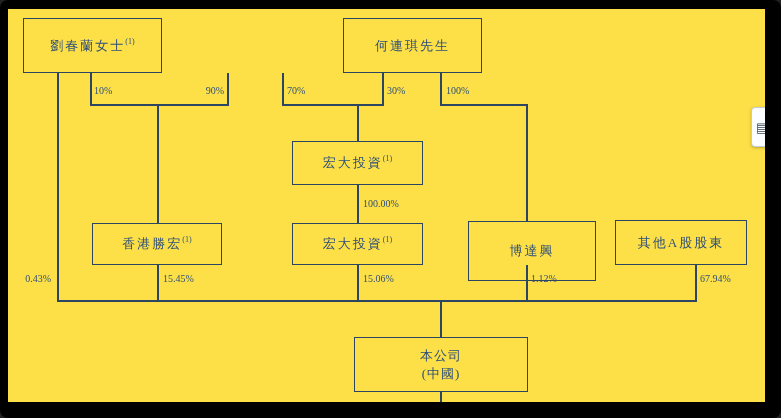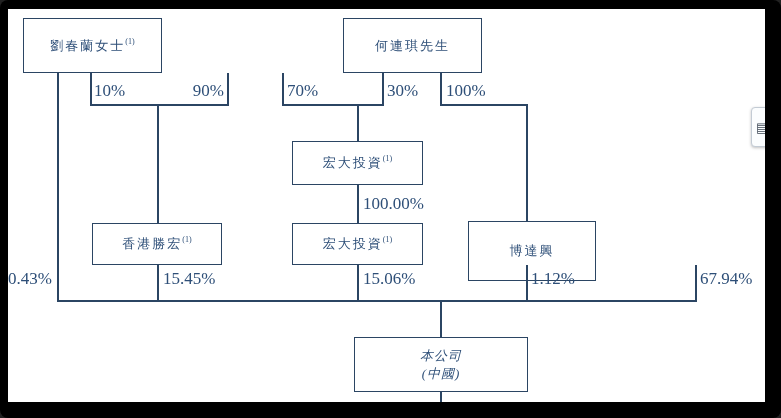--- a/index.html
+++ b/index.html
@@ -3,35 +3,35 @@
 <meta charset="utf-8">
 <style>
   html,body{margin:0;padding:0;background:#222;}
   .stage{
     position:relative;width:781px;height:418px;background:#000;
     border-radius:8px;overflow:hidden;
     font-family:"Liberation Serif","DejaVu Serif",serif;
   }
   .frame{
     position:absolute;left:8px;top:9px;width:757px;height:393px;
-    background:#ffffff;overflow:hidden;
+    background:#fde047;overflow:hidden;
   }
   .node{
     position:absolute;border:1.5px solid #2b4563;
     display:flex;align-items:center;justify-content:center;
     color:#2e4f78;font-size:13px;letter-spacing:2px;
     box-sizing:border-box;text-align:center;
   }
   .node sup{font-size:8px;letter-spacing:0;vertical-align:6px;line-height:0;}
-  .node .l2{display:block;letter-spacing:1px;font-style:italic;}
+  .node .l2{display:block;letter-spacing:1px;}
   .vline,.hline{position:absolute;background:#2b4563;}
   .vline{width:1.5px;}
   .hline{height:1.5px;}
   .pct{
-    position:absolute;color:#2e4f78;font-size:17px;height:15px;
+    position:absolute;color:#2e4f78;font-size:10px;height:15px;
     white-space:nowrap;line-height:15px;
   }
   .pct.ra{text-align:right;}
   .widget{
     position:absolute;left:743px;top:98px;width:22px;height:40px;
     background:#fbfdfe;border:1px solid #c3cbd4;border-radius:4px;
     box-shadow:0 1px 3px rgba(0,0,0,.25);
     display:flex;align-items:center;justify-content:flex-start;
     padding-left:4px;box-sizing:border-box;
     color:#3c4654;font-size:13px;line-height:1;
@@ -55,20 +55,23 @@
     </div>
 
     <div class="node" style="left:84px;top:214px;width:130px;height:42px">
       <span><span>香港勝宏</span><sup>(1)</sup></span>
     </div>
     <div class="node" style="left:284px;top:214px;width:131px;height:42px">
       <span><span>宏大投資</span><sup>(1)</sup></span>
     </div>
     <div class="node" style="left:460px;top:212px;width:128px;height:60px">
       <span><span>博達興</span><sup></sup></span>
+    </div>
+    <div class="node" style="left:607px;top:211px;width:132px;height:45px">
+      <span><span>其他A股股東</span><sup></sup></span>
     </div>
 
     <div class="node" style="left:346px;top:328px;width:174px;height:55px">
       <span>
         <span class="l2">本公司</span>
         <span class="l2">(中國)</span>
       </span>
     </div>
 
     <div class="vline" style="left:49px;top:64px;height:227px"></div>

